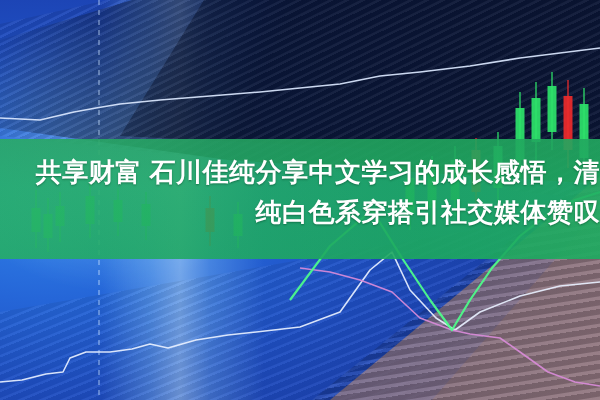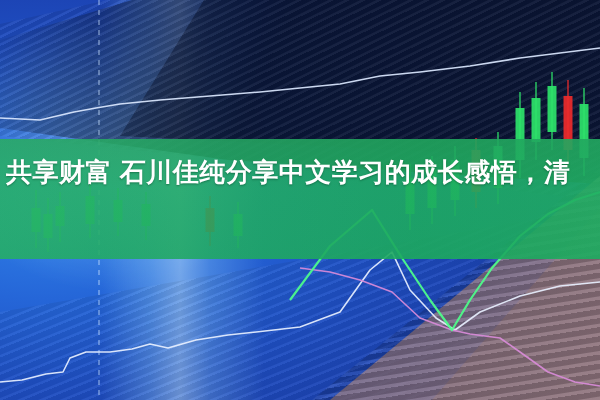--- a/index.html
+++ b/index.html
@@ -123,21 +123,21 @@
   }
 
   
   .headline {
     position: absolute;
     left: 0; right: 0;
     top: 152px;
     height: 96px;
     display: flex;
     flex-direction: column;
-    align-items: flex-start;
+    align-items: flex-end;
     justify-content: flex-start;
     z-index: 9;
     pointer-events: none;
   }
   .headline .line {
     color: #ffffff;
     font-size: 26px;
     font-weight: bold;
     line-height: 40px;
     letter-spacing: 0.5px;
@@ -212,15 +212,16 @@
         </g>
       <line id="dashguide" y1="0" y2="400" stroke-dasharray="5 5" stroke-width="1" opacity="0.75" x1="99" x2="99" stroke="#cfe6ff"></line>
     </svg>
   </div>
 
   <div class="green-band"></div>
   <div class="green-band-tint"></div>
 
   <div class="headline">
     <div class="line line1">共享财富 石川佳纯分享中文学习的成长感悟，清</div>
+    <div class="line line2">纯白色系穿搭引社交媒体赞叹</div>
   </div>
 
 </div>
 
 </body></html>

